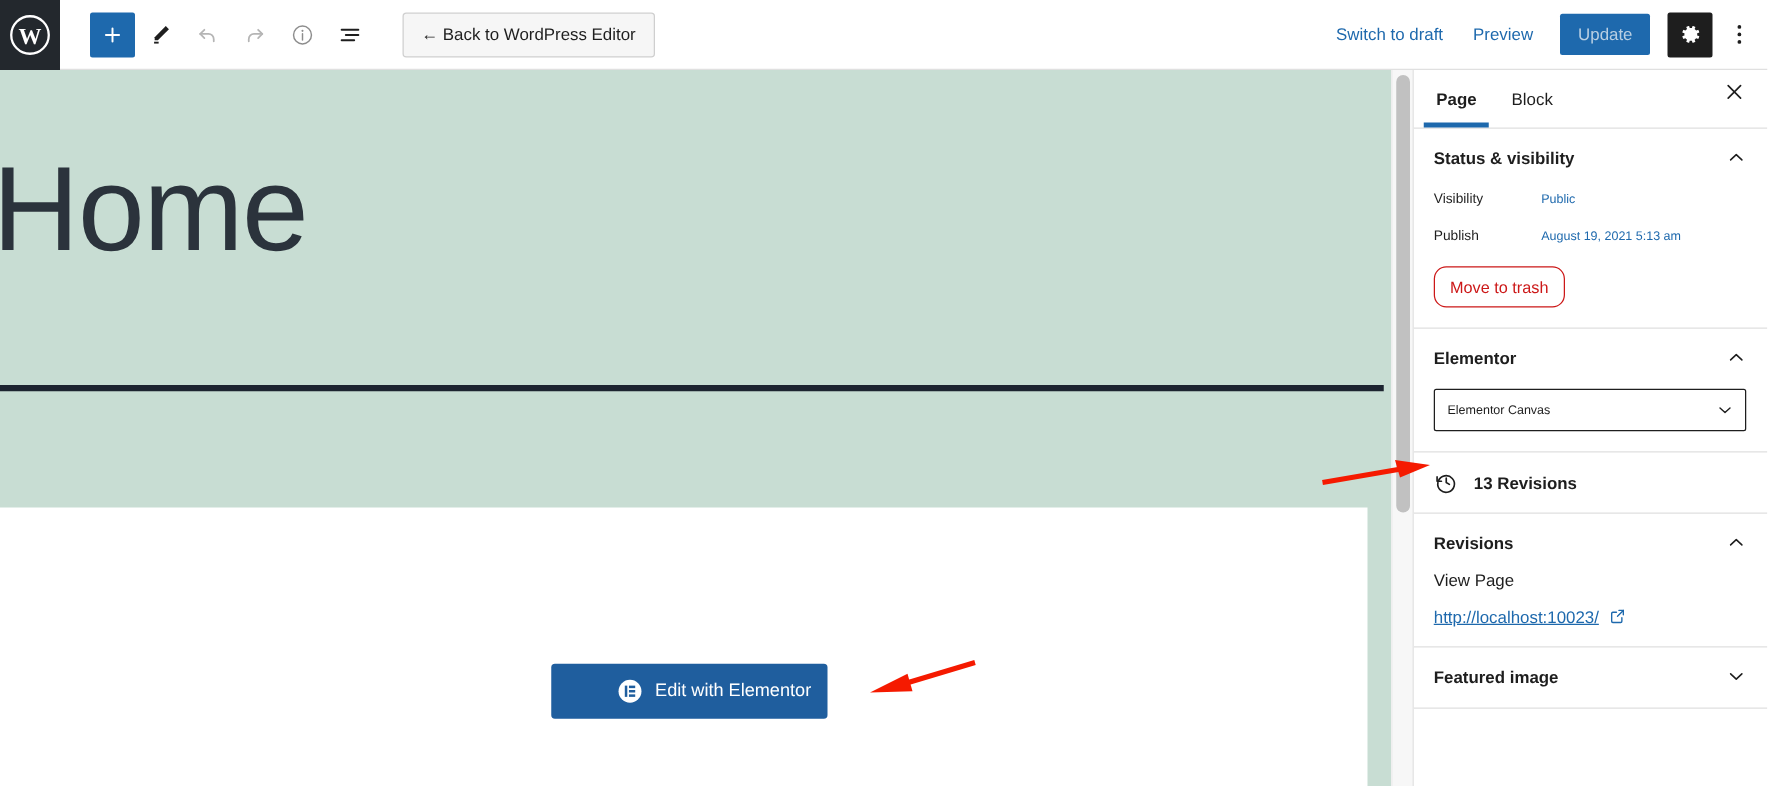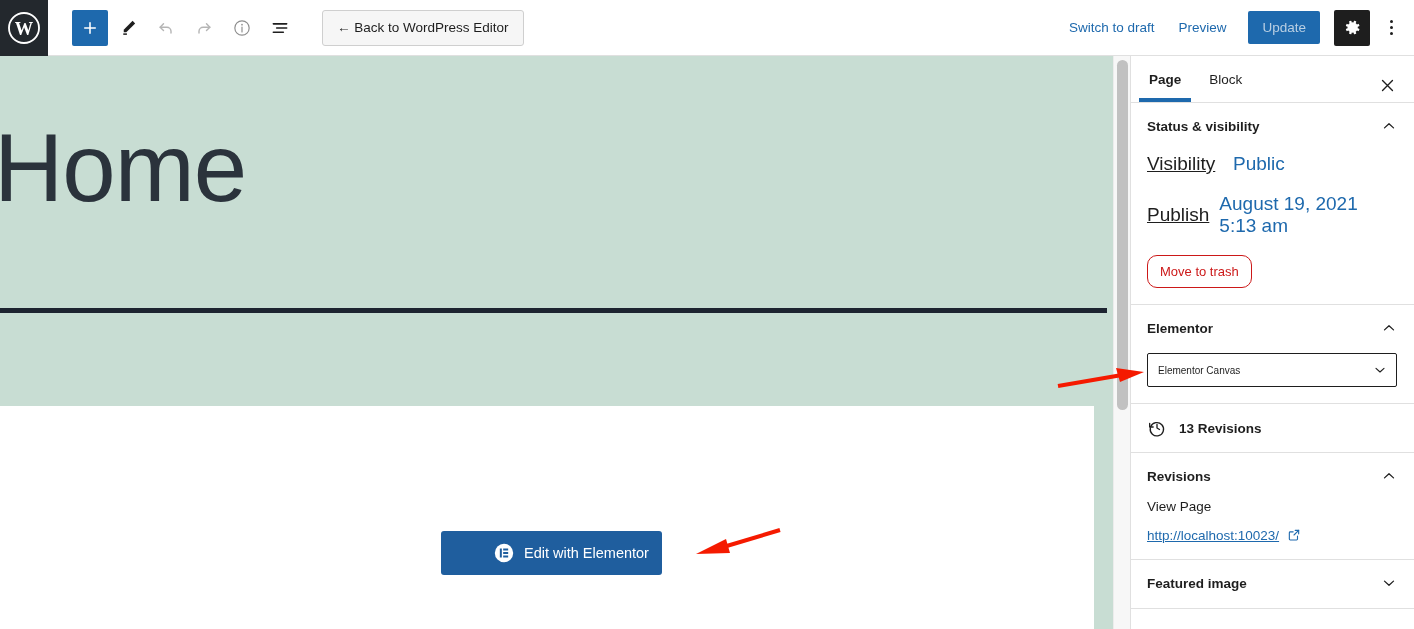--- a/index.html
+++ b/index.html
@@ -106,21 +106,21 @@
     position: absolute; top: 4px; left: 3px; width: 11px; height: 350px;
     background: #c1c1c1; border-radius: 6px; cursor: pointer;
   }
 
   
   .sidebar {
     position: absolute; top: 56px; left: 1130px; width: 284px; height: 573px;
     background: #ffffff; border-left: 1px solid #e0e0e0; overflow: hidden;
   }
   .side-tabs {
-    height: 47px; display: flex; align-items: flex-end;
+    height: 47px; display: flex; align-items: flex-start;
     border-bottom: 1px solid #e0e0e0; position: relative; padding: 0 4px;
   }
   .side-tab {
     padding: 0 14px; height: 46px; display: flex; align-items: center;
     font-size: 13.5px; color: #1e1e1e; cursor: pointer; background: none;
     border: none; font-family: "Liberation Sans", sans-serif;
   }
   .side-tab.active { font-weight: 700; position: relative; }
   .side-tab.active:after {
     content: ""; position: absolute; left: 4px; right: 4px; bottom: 0;
@@ -133,23 +133,23 @@
 
   .panel { border-bottom: 1px solid #e0e0e0; padding: 14px 16px 16px 16px; }
   .panel-head {
     display: flex; align-items: center; justify-content: space-between;
     cursor: pointer;
   }
   .panel-title { font-size: 13.5px; font-weight: 700; color: #1e1e1e; }
   .chev { width: 18px; height: 18px; }
 
   .row { display: flex; align-items: center; margin-top: 18px; }
-  .row-label { width: 86px; font-size: 19px; color: #1e1e1e; text-decoration: underline; }
+  .row-label { width: 86px; font-size: 11px; color: #1e1e1e; }
   .row-value {
-    background: none; border: none; color: #1e69ad; font-size: 19px;
+    background: none; border: none; color: #1e69ad; font-size: 10px;
     cursor: pointer; padding: 0; font-family: "Liberation Sans", sans-serif;
     text-align: left;
   }
   .trash-btn {
     margin-top: 18px; border: 1px solid #cc1818; background: #ffffff;
     color: #cc1818; font-size: 13px; padding: 8px 12px; border-radius: 10px;
     cursor: pointer; font-family: "Liberation Sans", sans-serif;
   }
 
   .select-box {

